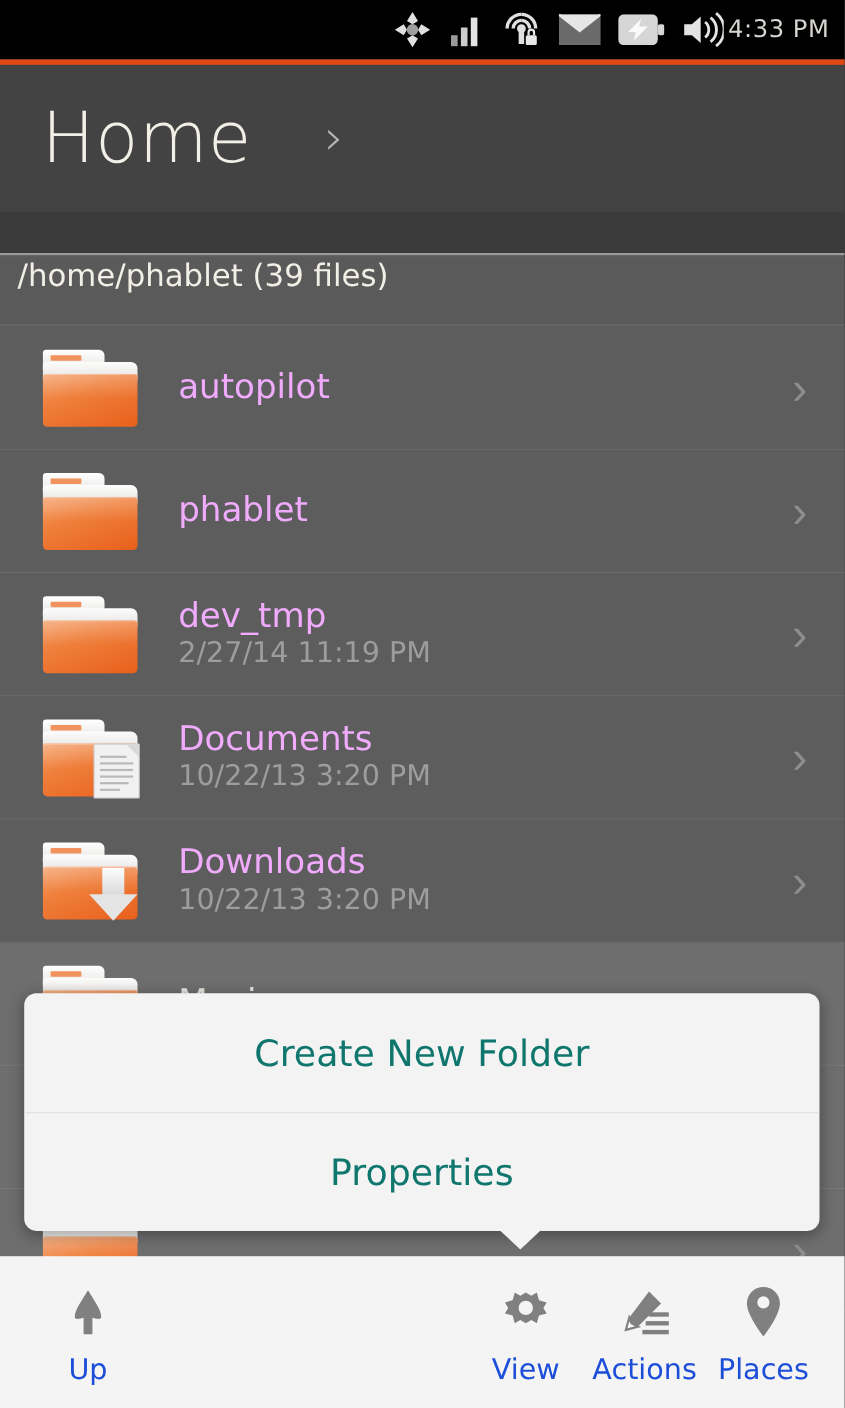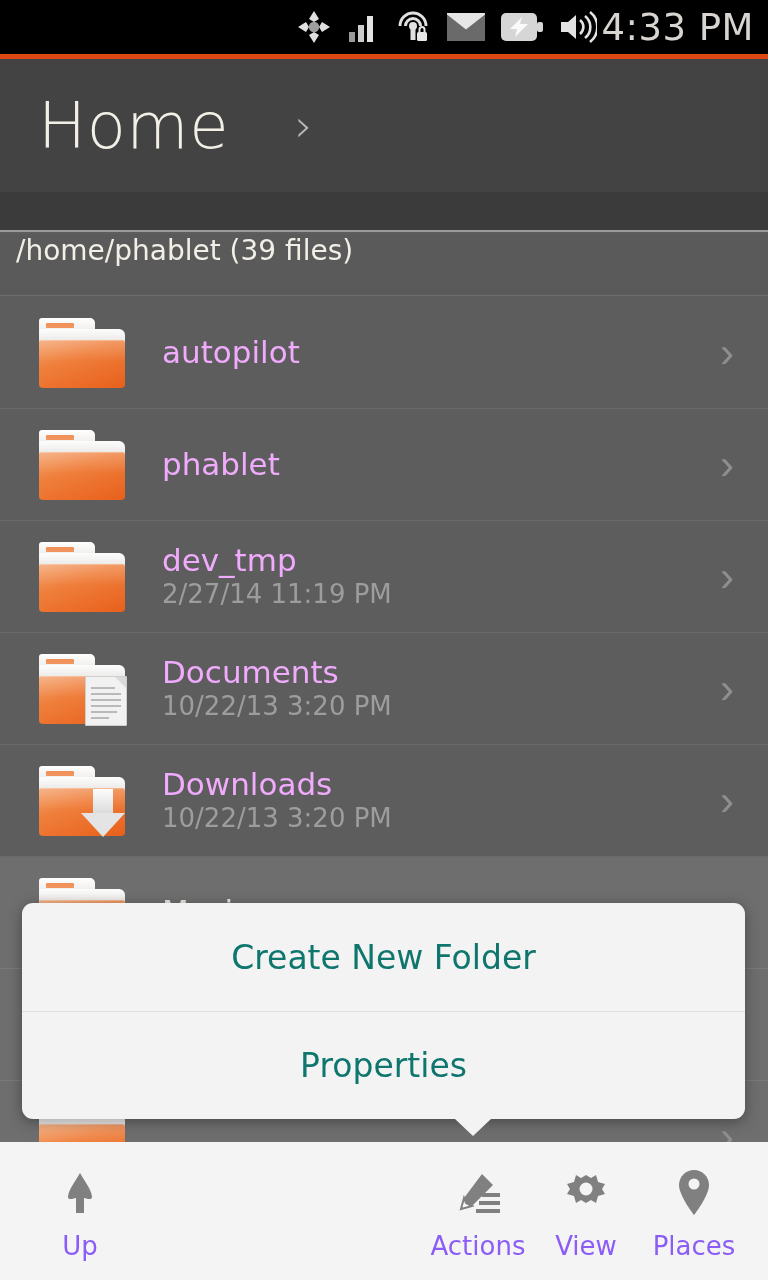--- a/index.html
+++ b/index.html
@@ -21,21 +21,21 @@
     position:absolute; top:0; left:0;
     width:768px; height:54px;
     background:#000000;
     display:flex; align-items:center; justify-content:flex-end;
     padding-right:14px;
   }
   .sb-icon { margin-left:16px; display:flex; align-items:center; }
   #clock {
     margin-left:4px;
     color:#d8d5d0;
-    font-size:37px;
+    font-size:22px;
     letter-spacing:0.5px;
     font-family:"DejaVu Sans", sans-serif;
   }
   #accentline {
     position:absolute; top:54px; left:0;
     width:768px; height:5px;
     background:#dd4814;
   }
 
   
@@ -236,21 +236,21 @@
     background:#f4f4f4;
     display:flex; align-items:center;
   }
   .tb-item {
     display:flex; flex-direction:column; align-items:center;
     width:108px;
   }
   .tb-icon { height:58px; display:flex; align-items:flex-end; justify-content:center; }
   .tb-label {
     margin-top:12px;
-    color:#8b5cf6;
+    color:#1d4ed8;
     font-size:26px;
     font-family:"DejaVu Sans", sans-serif;
   }
   #tb-left { margin-left:26px; }
   #tb-right { margin-left:auto; margin-right:20px; display:flex; }
 </style>
 </head>
 <body>
 
 <div id="screen">
@@ -488,43 +488,43 @@
         <svg width="40" height="50" viewBox="0 0 40 50">
           <path d="M20 4 C26 14 32 22 32 28 C32 31 28 30 24 29 L24 44 L16 44 L16 29 C12 30 8 31 8 28 C8 22 14 14 20 4 Z" fill="#808080"></path>
         </svg>
       </span>
       <span class="tb-label">Up</span>
     </div>
 
     <div id="tb-right">
       <div class="tb-item">
         <span class="tb-icon">
+          <svg width="48" height="50" viewBox="0 0 48 50">
+            <path d="M24 6 L29 9 L34 6 L36 13 L43 15 L40 20 L43 25 L36 27 L34 34 L29 31 L24 34 L19 31 L14 34 L12 27 L5 25 L8 20 L5 15 L12 13 L14 6 L19 9 Z" fill="#808080"></path>
+            <circle cx="24" cy="20" r="6.5" fill="#f4f4f4"></circle>
+          </svg>
+        </span>
+        <span class="tb-label">View</span>
+      </div>
+
+      <div class="tb-item">
+        <span class="tb-icon">
           <svg width="52" height="50" viewBox="0 0 52 50">
             <path d="M30 5 L41 16 L20 37 L9 40 L12 29 Z" fill="#808080"></path>
             <path d="M12 29 L9 40 L20 37 L14 34 Z" fill="#fdfdfd" stroke="#808080" stroke-width="2"></path>
             <rect x="30" y="24" width="18" height="4" fill="#808080"></rect>
             <rect x="27" y="32" width="21" height="4" fill="#808080"></rect>
             <rect x="24" y="40" width="24" height="4" fill="#808080"></rect>
           </svg>
         </span>
         <span class="tb-label">Actions</span>
       </div>
 
       <div class="tb-item">
         <span class="tb-icon">
-          <svg width="48" height="50" viewBox="0 0 48 50">
-            <path d="M24 6 L29 9 L34 6 L36 13 L43 15 L40 20 L43 25 L36 27 L34 34 L29 31 L24 34 L19 31 L14 34 L12 27 L5 25 L8 20 L5 15 L12 13 L14 6 L19 9 Z" fill="#808080"></path>
-            <circle cx="24" cy="20" r="6.5" fill="#f4f4f4"></circle>
-          </svg>
-        </span>
-        <span class="tb-label">View</span>
-      </div>
-
-      <div class="tb-item">
-        <span class="tb-icon">
           <svg width="40" height="52" viewBox="0 0 40 52">
             <path d="M20 3 C11.7 3 5 9.7 5 18 C5 29 20 48 20 48 C20 48 35 29 35 18 C35 9.7 28.3 3 20 3 Z" fill="#808080"></path>
             <circle cx="20" cy="17" r="5.5" fill="#f4f4f4"></circle>
           </svg>
         </span>
         <span class="tb-label">Places</span>
       </div>
     </div>
   </div>
 

